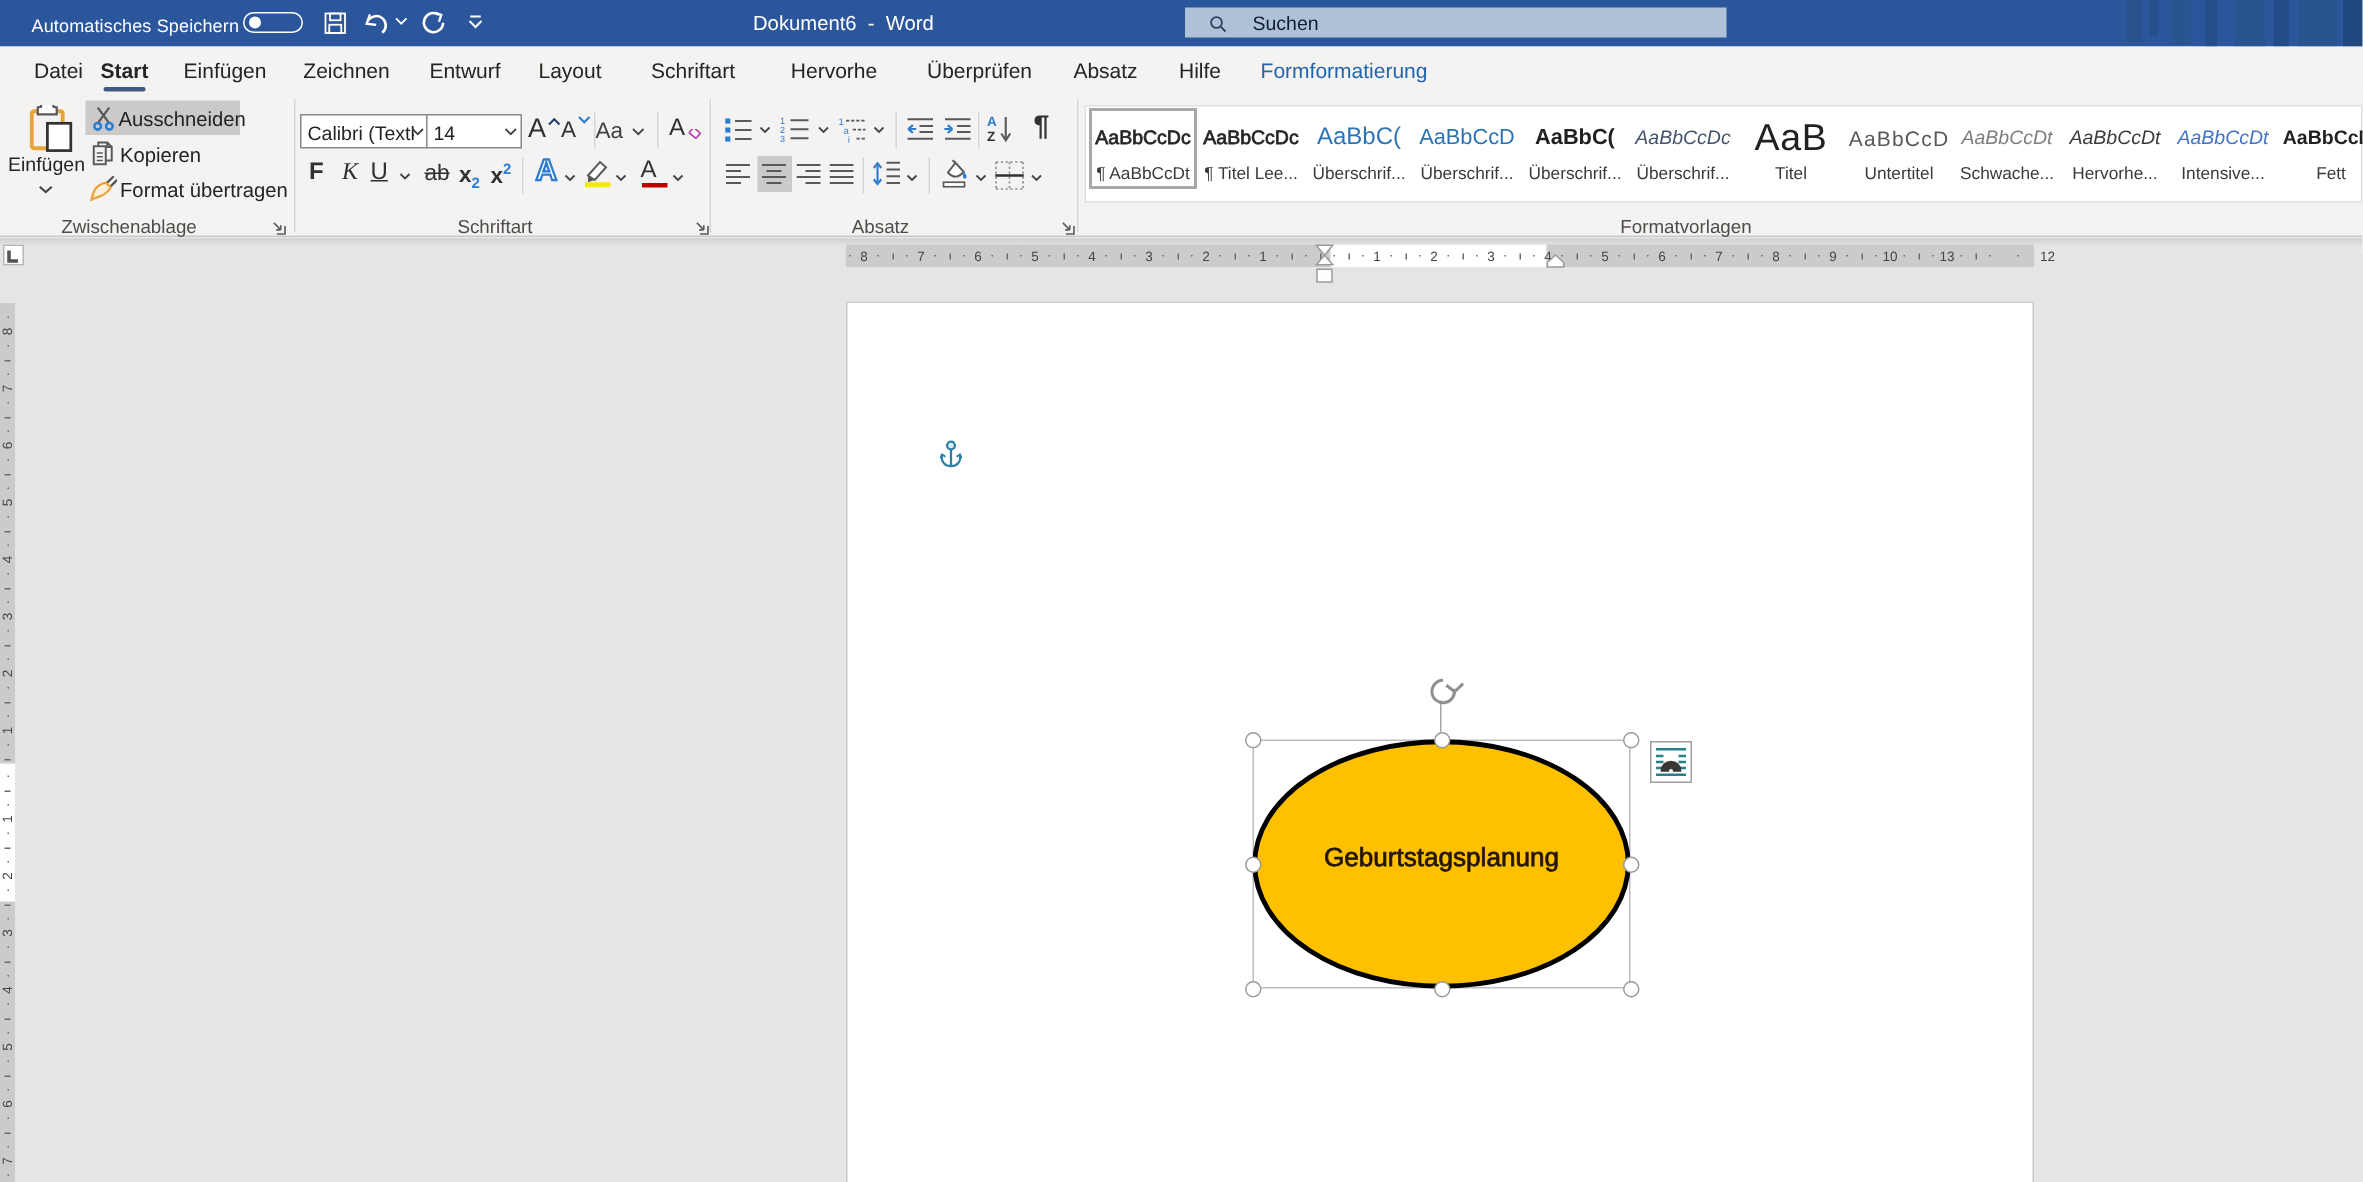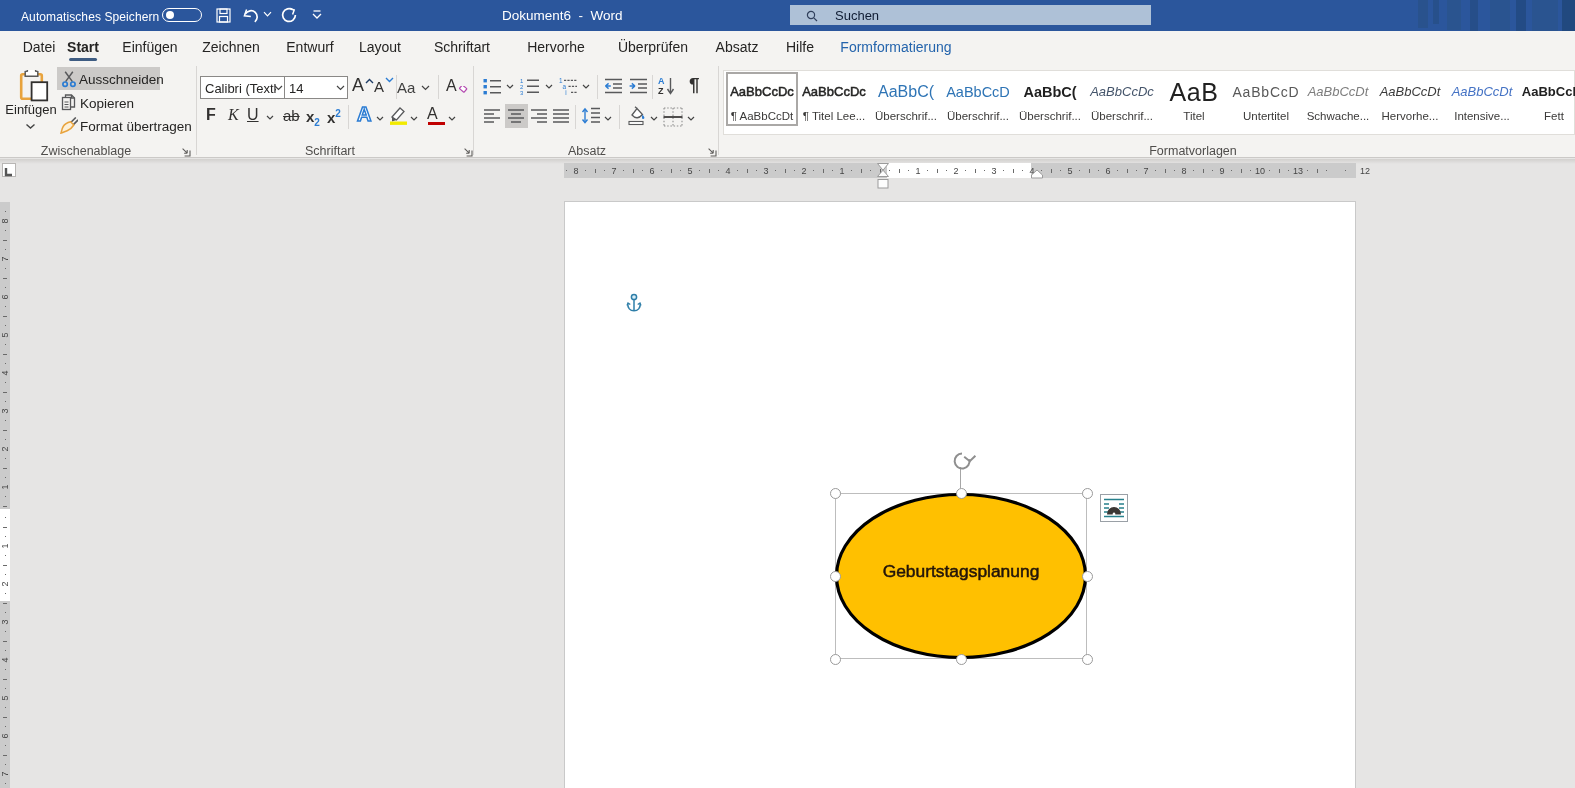--- a/index.html
+++ b/index.html
@@ -112,21 +112,21 @@
     <span class="tab ctx" style="left:896px">Formformatierung</span>
   </div>
 
   <div id="ribbon">
     <div class="gsep" style="left:196px"></div>
     <div class="gsep" style="left:473px"></div>
     <div class="gsep" style="left:718px"></div>
     <div class="glabel" style="left:86px">Zwischenablage</div>
     <div class="glabel" style="left:330px">Schriftart</div>
     <div class="glabel" style="left:587px">Absatz</div>
-    <div class="glabel" style="left:1193px">Formatvorlagen</div>
+    <div class="glabel" style="left:1124px">Formatvorlagen</div>
     <svg class="launcher" style="left:181px" viewBox="0 0 10 10" fill="none" stroke="#5f5d5b" stroke-width="1.1">
         <path d="M9,3.6 V9 H3.6"></path>
         <path d="M1.6,1.6 L6.2,6.2 M6.2,6.2 v-3.1 M6.2,6.2 h-3.1"></path>
       </svg>
     <svg class="launcher" style="left:463px" viewBox="0 0 10 10" fill="none" stroke="#5f5d5b" stroke-width="1.1">
         <path d="M9,3.6 V9 H3.6"></path>
         <path d="M1.6,1.6 L6.2,6.2 M6.2,6.2 v-3.1 M6.2,6.2 h-3.1"></path>
       </svg>
     <svg class="launcher" style="left:707px" viewBox="0 0 10 10" fill="none" stroke="#5f5d5b" stroke-width="1.1">
         <path d="M9,3.6 V9 H3.6"></path>

